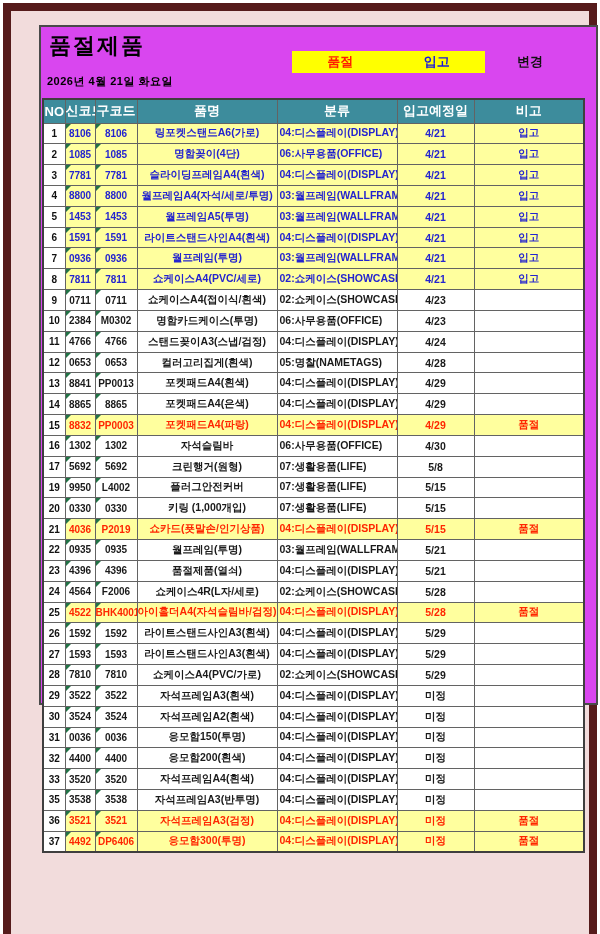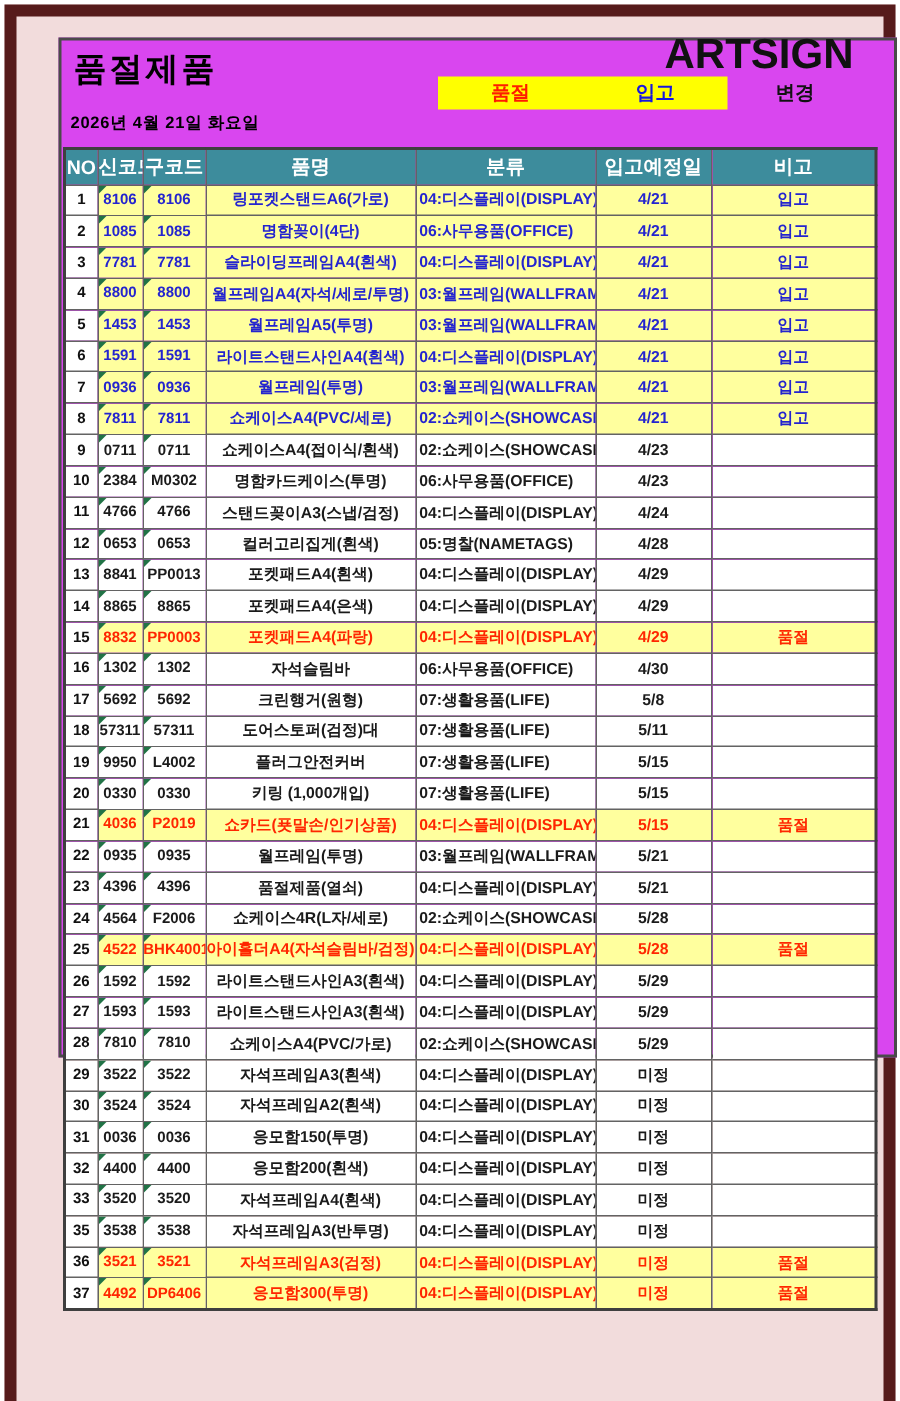--- a/index.html
+++ b/index.html
@@ -70,21 +70,20 @@
     border-top:5px solid #217346;border-right:5px solid transparent;
   }
 </style>
 </head>
 <body>
 
 <div class="frame"></div>
 
 <div class="panel">
   <div class="title">품절제품</div>
-  <div class="brand">ARTSIGN</div>
 
   <div class="legend-band">
     <span class="legend-soldout">품절</span>
     <span class="legend-incoming">입고</span>
   </div>
   <div class="legend-changed">변경</div>
 
   <div class="date">2026년 4월 21일 화요일</div>
 
   <table class="grid">
@@ -247,29 +246,20 @@
         <tr class="none">
           <td class="col0">17</td>
           <td class="col1 codecell"><span class="tri"></span><span>5692</span></td>
           <td class="col2 codecell"><span class="tri"></span><span>5692</span></td>
           <td class="col3">크린행거(원형)</td>
           <td class="col4">07:생활용품(LIFE)</td>
           <td class="col5">5/8</td>
           <td class="col6"></td>
         </tr>
         <tr class="none">
-          <td class="col0">18</td>
-          <td class="col1 codecell"><span class="tri"></span><span>57311</span></td>
-          <td class="col2 codecell"><span class="tri"></span><span>57311</span></td>
-          <td class="col3">도어스토퍼(검정)대</td>
-          <td class="col4">07:생활용품(LIFE)</td>
-          <td class="col5">5/11</td>
-          <td class="col6"></td>
-        </tr>
-        <tr class="none">
           <td class="col0">19</td>
           <td class="col1 codecell"><span class="tri"></span><span>9950</span></td>
           <td class="col2 codecell"><span class="tri"></span><span>L4002</span></td>
           <td class="col3">플러그안전커버</td>
           <td class="col4">07:생활용품(LIFE)</td>
           <td class="col5">5/15</td>
           <td class="col6"></td>
         </tr>
         <tr class="none">
           <td class="col0">20</td>

